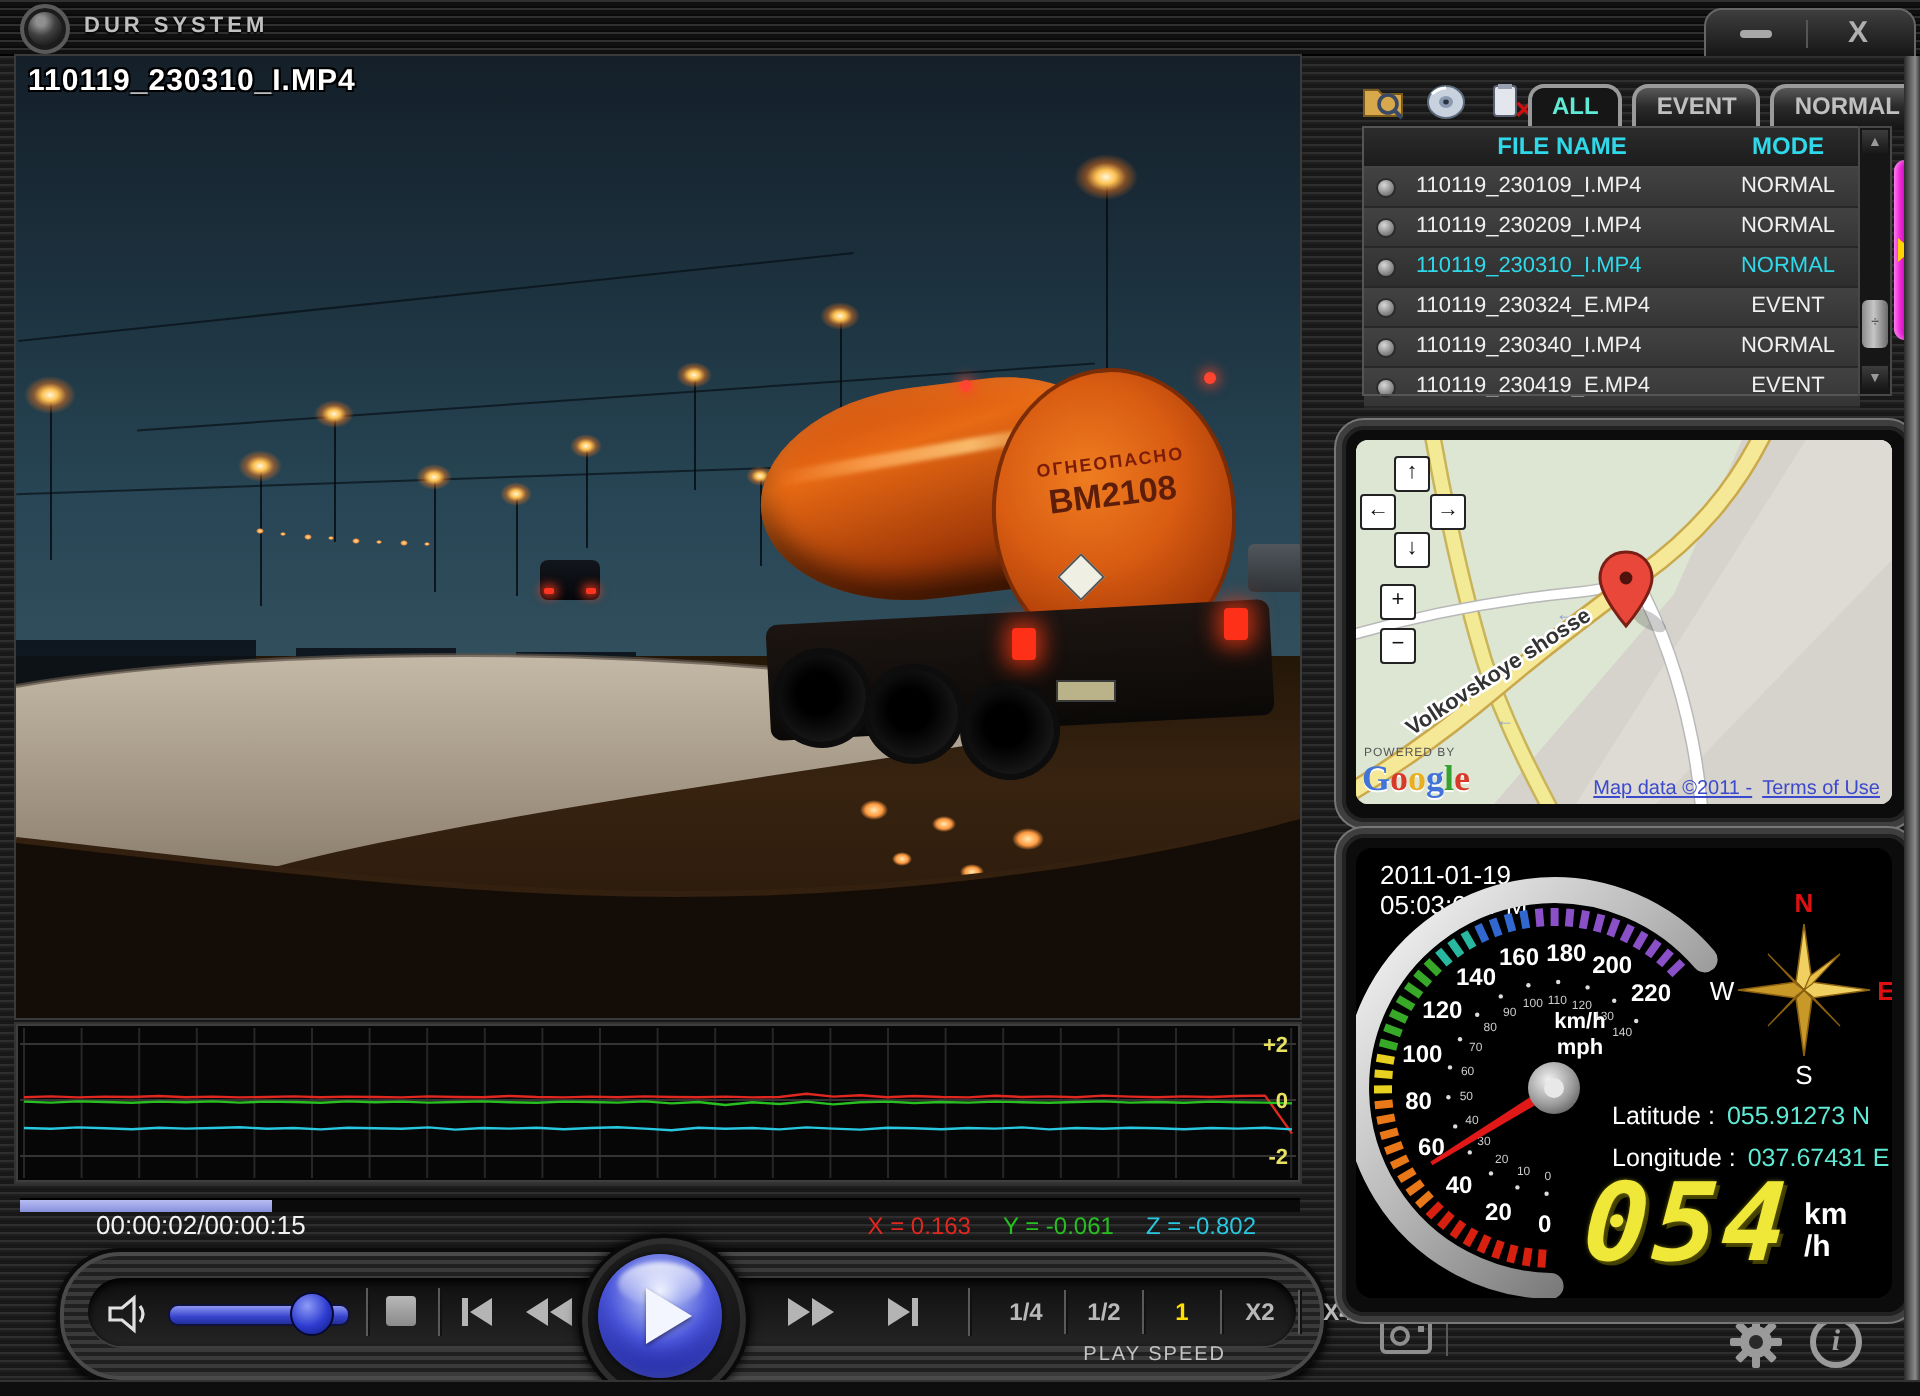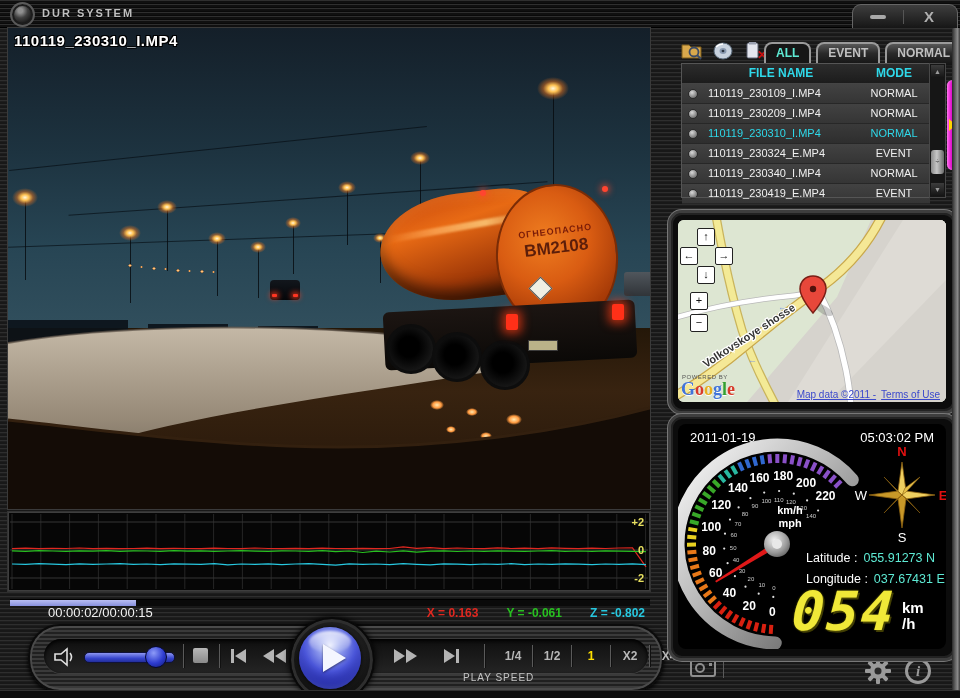--- a/index.html
+++ b/index.html
@@ -66,21 +66,21 @@
   #car-right{left:616px;top:244px;width:28px;height:24px;border-radius:3px;
     background:linear-gradient(#50565c,#303438);}
   #video-filename{left:6px;top:4px;font-size:15px;font-weight:bold;color:#fff;letter-spacing:.5px;
     text-shadow:1px 1px 0 #000,-1px -1px 0 #000,1px -1px 0 #000,-1px 1px 0 #000;}
 
   
   #gpanel{left:8px;top:512px;width:642px;height:79px;background:#060606;outline:1px solid #333;}
   #progress{left:10px;top:599px;width:640px;height:6px;background:#0a0a0a;border-top:1px solid #000;}
   #progress-fill{height:100%;background:linear-gradient(#b8bdf2,#8890dd);}
   #time-label{left:48px;top:605px;font-size:13px;color:#f2f2f2;}
-  #xyz{right:315px;top:606px;display:flex;gap:28px;font-size:12px;font-weight:bold;}
+  #xyz{right:332px;top:606px;display:flex;gap:16px;font-size:12px;font-weight:normal;}
 
   
   #ctrlbar{left:28px;top:624px;width:632px;height:64px;border-radius:32px;
     background:repeating-linear-gradient(180deg,#3a3a3a 0 2px,#202020 2px 4px);
     border:2px solid #0b0b0b;box-shadow:inset 0 0 0 2px #4a4a4a,0 2px 4px #000;}
   #ctrl-inner{left:14px;top:13px;right:14px;height:34px;border-radius:17px;
     background:linear-gradient(#0f0f0f,#242424);box-shadow:inset 0 2px 4px #000,0 1px 0 #3e3e3e;}
   .vsep{width:1px;height:24px;background:#5a5a5a;box-shadow:1px 0 0 #111;position:absolute;top:18px;}
   #vol-track{left:54px;top:26px;width:89px;height:9px;border-radius:5px;border:1px solid #10123a;
     background:linear-gradient(#8d97f2,#3644cc 60%,#222e9a);}
@@ -102,21 +102,21 @@
   #play-btn .gloss{position:absolute;left:10px;top:4px;width:42px;height:22px;border-radius:50%;
     background:linear-gradient(rgba(255,255,255,.75),rgba(255,255,255,.05));filter:blur(1px);}
   #play-btn .ptri{position:absolute;left:24px;top:17px;width:0;height:0;
     border-top:14px solid transparent;border-bottom:14px solid transparent;border-left:23px solid #f4f6ff;
     filter:drop-shadow(0 1px 1px rgba(0,0,0,.5));}
   #speed-buttons{left:468px;top:18px;display:flex;align-items:center;gap:4px;position:absolute;}
   .spd{min-width:24px;padding:0 3px;height:24px;line-height:24px;text-align:center;
     font-size:12px;font-weight:bold;color:#b8b8b8;cursor:pointer;}
   .spd.active{color:#ffe000;}
   #speed-buttons .vsep{position:static;height:22px;}
-  #play-speed-label{left:433px;top:46px;width:150px;text-align:left;font-size:10px;letter-spacing:1px;color:#c4c4c4;}
+  #play-speed-label{left:433px;top:46px;width:150px;text-align:right;font-size:10px;letter-spacing:1px;color:#c4c4c4;}
 
   
   #jpg-btn{left:686px;top:651px;width:34px;height:32px;cursor:pointer;color:#9a9a9a;}
   #jpg-btn .jpgtxt{font-size:7px;letter-spacing:1px;text-align:center;color:#9a9a9a;}
   #jpg-btn .cam{margin:1px auto 0;width:22px;height:14px;border:2px solid #8e8e8e;border-radius:3px;position:relative;}
   #jpg-btn .lens{position:absolute;left:3px;top:2px;width:6px;height:6px;border:2px solid #8e8e8e;border-radius:50%;}
   #jpg-btn .flash{position:absolute;right:2px;top:2px;width:3px;height:3px;background:#8e8e8e;}
   #br-div{left:723px;top:658px;width:1px;height:20px;background:#5a5a5a;}
   #gear-btn{left:864px;top:657px;cursor:pointer;}
   #info-btn{left:905px;top:658px;width:20px;height:20px;border:3px solid #9a9a9a;border-radius:50%;
@@ -166,21 +166,21 @@
   #map-foot{position:absolute;left:0;bottom:2px;width:100%;display:flex;justify-content:flex-end;gap:5px;
     font-size:10px;padding-right:6px;box-sizing:border-box;}
   #map-foot span{color:#3b49cc;text-decoration:underline;cursor:pointer;}
   #powered{position:absolute;left:4px;bottom:22px;font-size:6px;color:#555;letter-spacing:.5px;}
   #glogo{position:absolute;left:3px;bottom:2px;font-family:"Liberation Serif",serif;font-weight:bold;
     font-size:18px;text-shadow:0 1px 0 #fff;cursor:pointer;}
 
   #dash-panel{left:668px;top:414px;width:284px;height:241px;}
   #dash-inner{left:7px;top:7px;width:268px;height:225px;background:#000;border-radius:8px;overflow:hidden;}
   #dash-head{position:absolute;left:0;top:6px;width:100%;display:flex;justify-content:space-between;
-    padding:0 12px;box-sizing:border-box;color:#fff;font-size:13px;}
+    padding:0 12px;box-sizing:border-box;color:#fff;font-size:13px;flex-direction:column;}
   #latlong{position:absolute;left:128px;top:124px;font-size:12.5px;line-height:21px;color:#fff;}
   #latlong .val{color:#5eead4;padding-left:6px;}
   #speed-digits{position:absolute;left:114px;top:156px;font-family:"DejaVu Sans Mono",monospace;
     font-weight:bold;font-style:italic;font-size:54px;letter-spacing:2px;color:#f0e838;
     text-shadow:0 0 2px #6b6708,2px 2px 0 #3f3c04;transform:skewX(-4deg);}
   #speed-unit{position:absolute;left:224px;top:176px;color:#fff;font-weight:bold;font-size:15px;line-height:16px;}
 
   .right-frame{left:952px;top:28px;width:8px;height:662px;
     background:linear-gradient(90deg,#2a2a2a,#6a6a6a 45%,#8a8a8a 70%,#3a3a3a);}
   .bottom-frame{left:0;top:690px;width:960px;height:8px;background:#0e0e0e;border-top:1px solid #333;}

